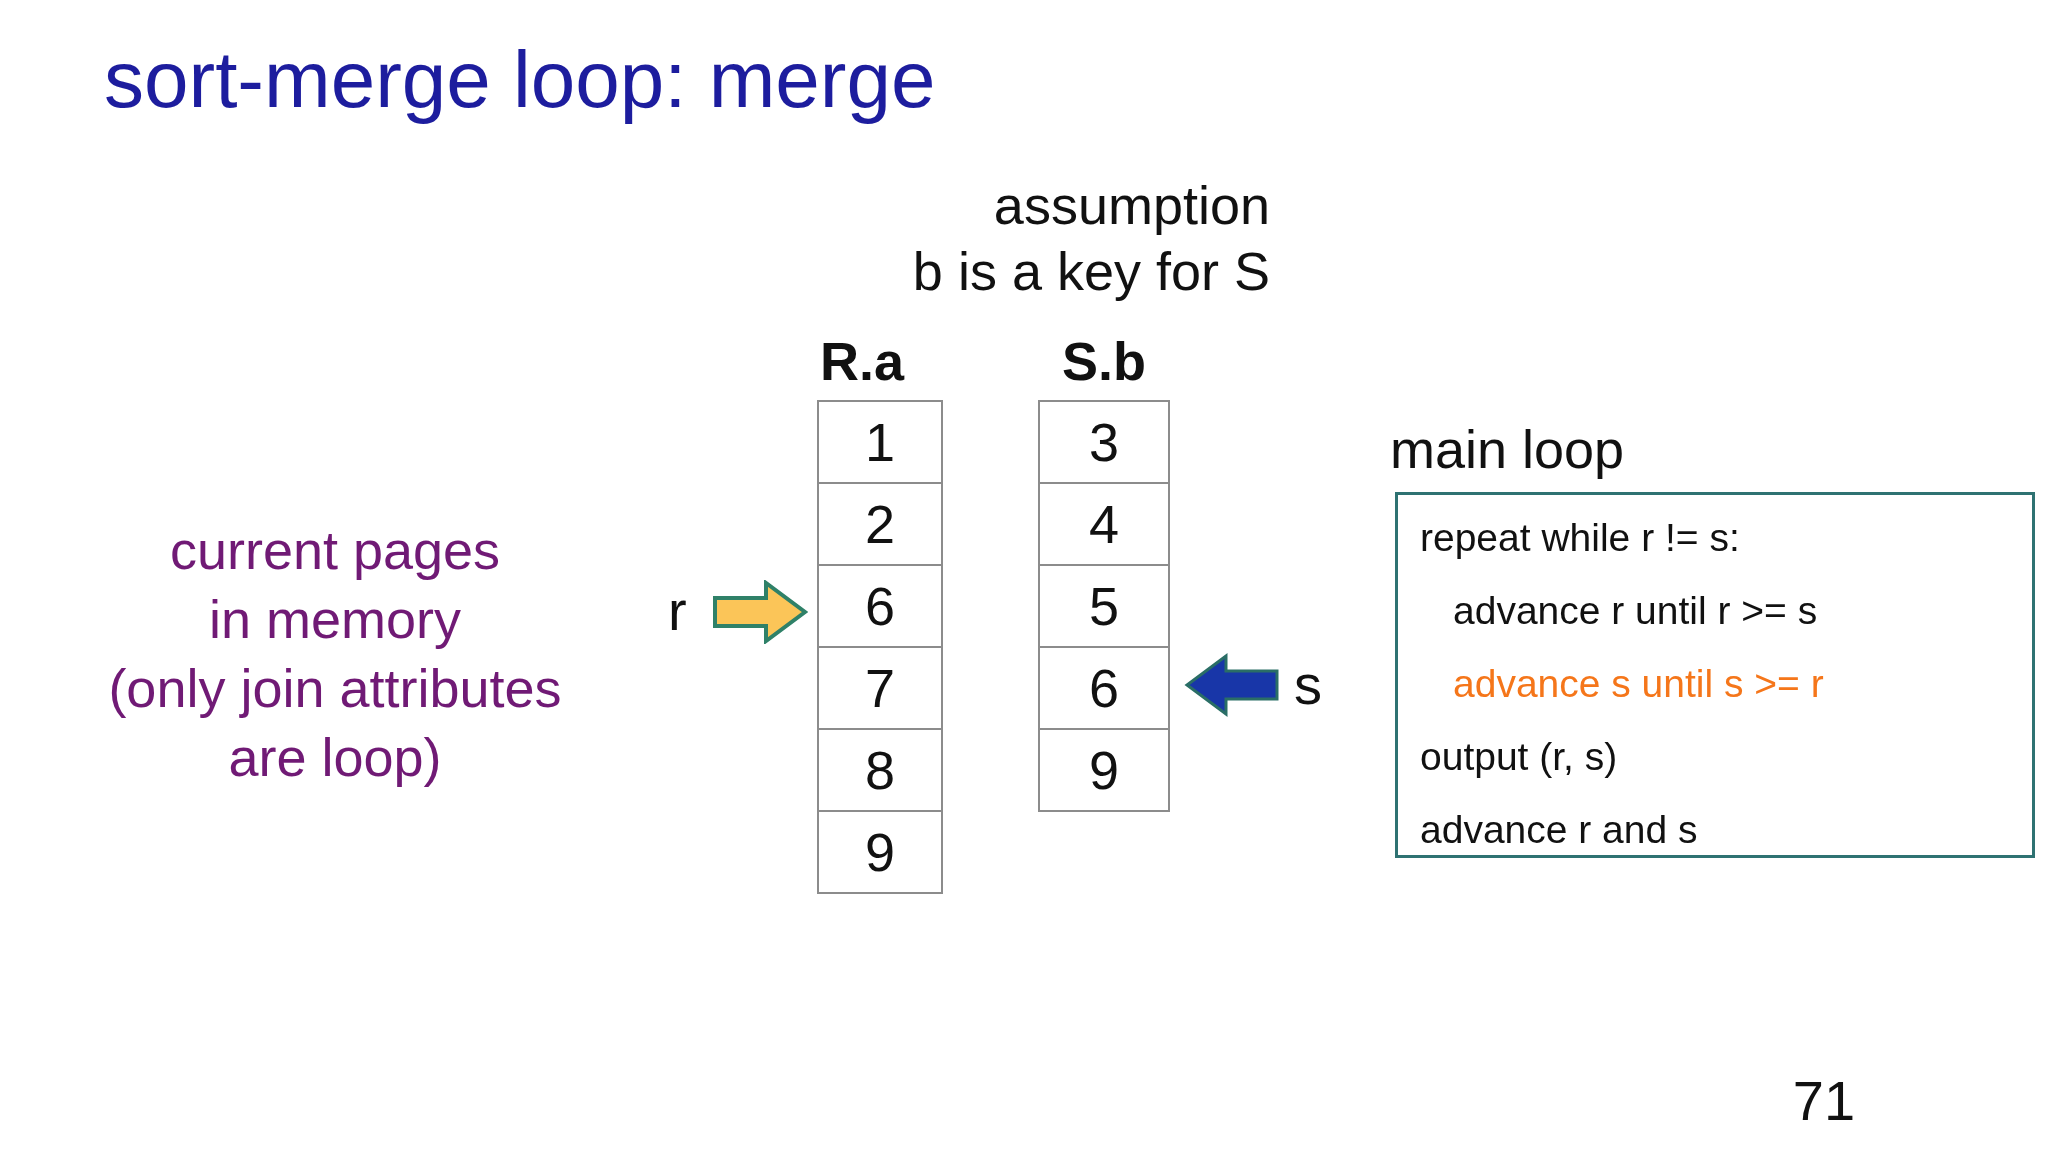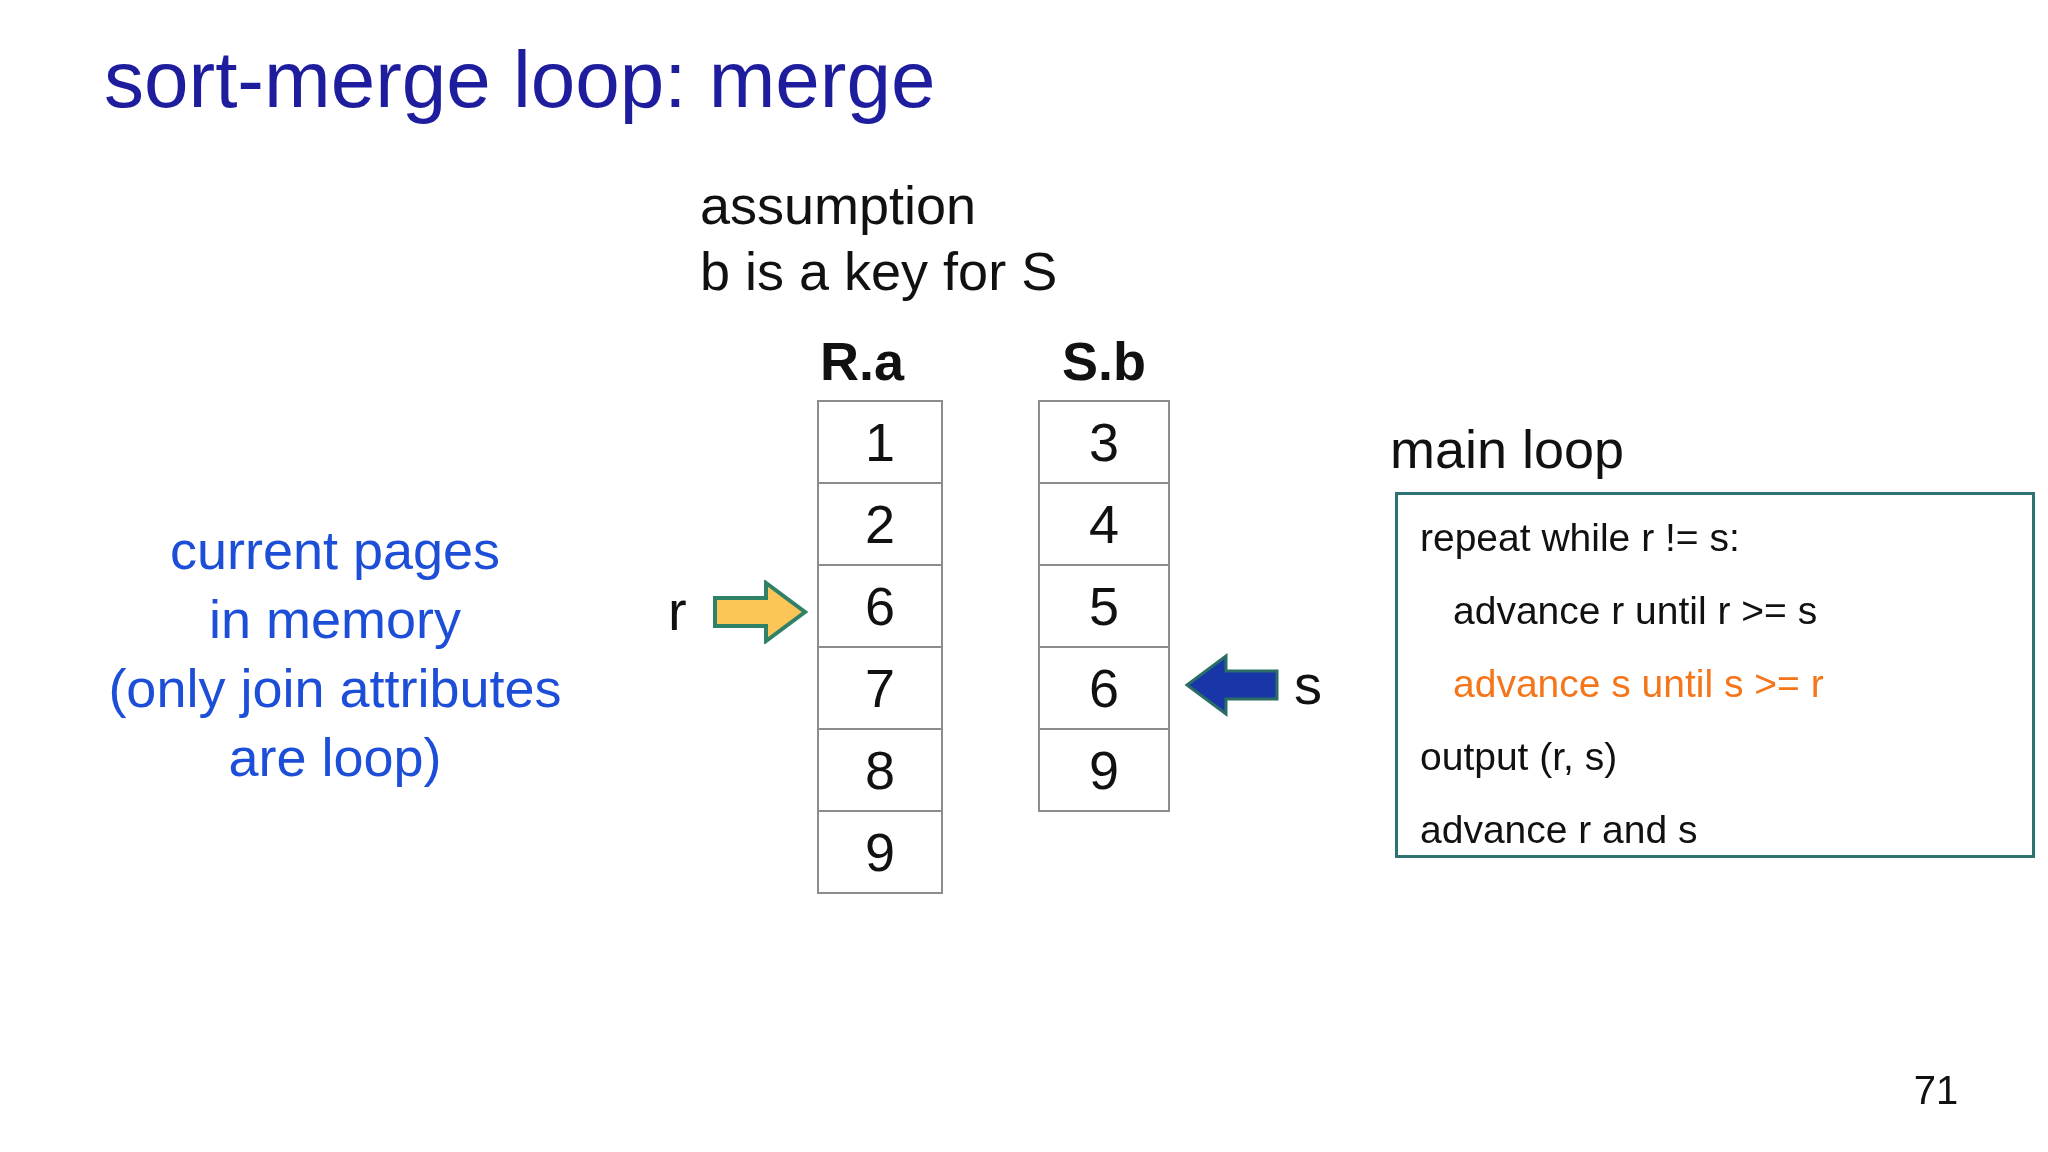--- a/index.html
+++ b/index.html
@@ -15,21 +15,21 @@
   .title{
     left:104px;top:34px;
     font-size:80px;
     color:#1d1d9e;
     letter-spacing:0px;
     white-space:nowrap;
   }
   .assumption{
     left:700px;top:172px;width:570px;
     font-size:54px;line-height:66px;
-    text-align:left;
+    text-align:right;
     color:#111111;
   }
   .colheader{
     top:330px;
     font-size:54px;font-weight:bold;
     text-align:center;
     color:#111111;
   }
   #header-r{left:799px;width:126px;}
   #header-s{left:1038px;width:132px;}
@@ -46,21 +46,21 @@
     border-bottom:2px solid #8c8c8c;
     font-size:54px;line-height:80px;
     text-align:center;
     box-sizing:content-box;
   }
   .vcell:last-child{border-bottom:none;}
   .caption{
     left:80px;top:516px;width:510px;
     font-size:54px;line-height:69px;
     text-align:center;
-    color:#1d4ed8;
+    color:#701a75;
   }
   .ptr-label{
     font-size:56px;
     color:#111111;
   }
   #r-label{left:668px;top:578px;}
   #s-label{left:1294px;top:652px;}
   #r-arrow{left:712px;top:580px;}
   #s-arrow{left:1184px;top:653px;}
   .mainloop-label{
@@ -74,22 +74,22 @@
     box-sizing:border-box;
     padding:6px 0 0 22px;
     font-size:39px;line-height:73px;
     color:#111111;
     background:#ffffff;
   }
   .code-line{white-space:nowrap;}
   .code-line.indent{padding-left:33px;}
   .code-line.hl{color:#f5761a;}
   .pagenum{
-    left:1896px;top:1068px;width:80px;
-    font-size:40px;text-align:center;
+    left:1784px;top:1068px;width:80px;
+    font-size:56px;text-align:center;
     color:#111111;
   }
 </style>
 </head>
 <body>
 
 <div id="slide">
 
   <div class="abs title">sort-merge loop: merge</div>
 

